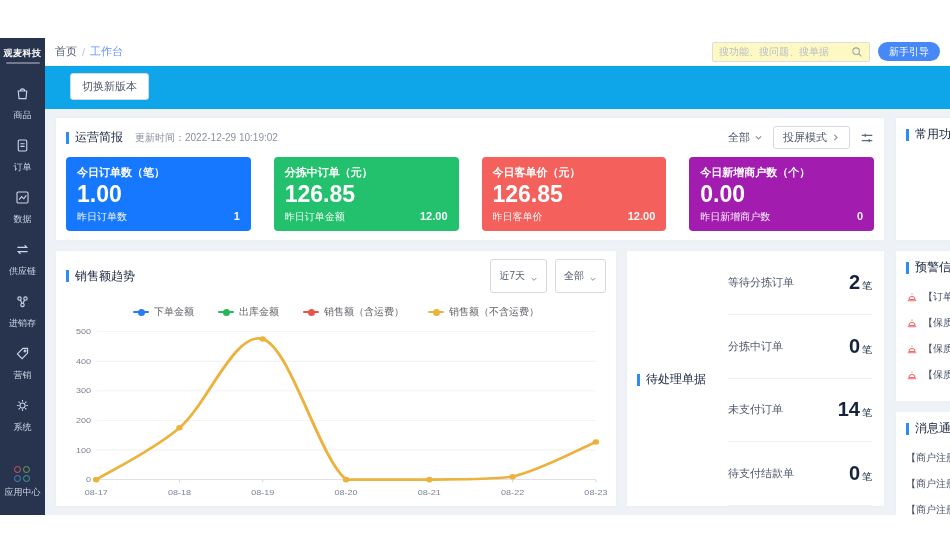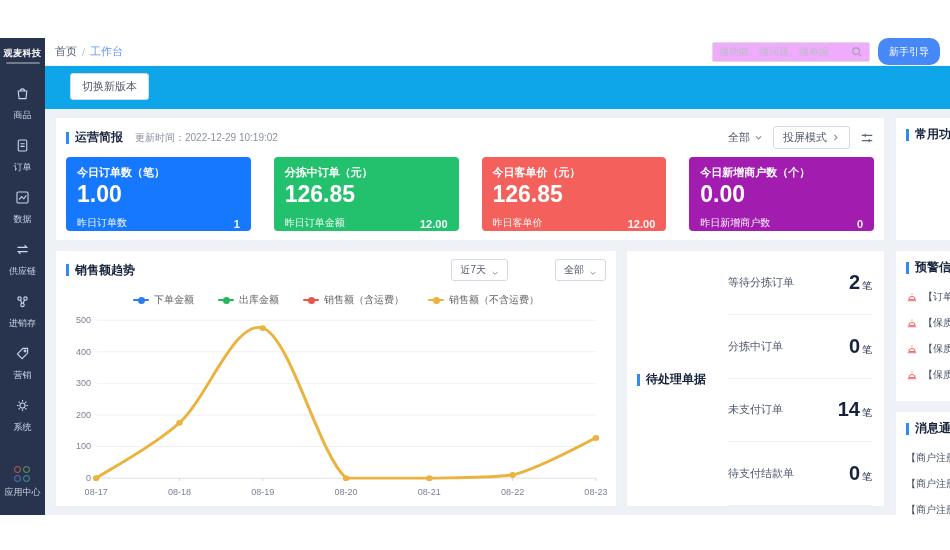--- a/index.html
+++ b/index.html
@@ -24,67 +24,67 @@
   .appcenter-icon i { width:7px; height:7px; border-radius:50%; border:1.5px solid; display:block; }
 
   
   .main { flex:1; min-width:0; display:flex; flex-direction:column; }
   .topbar { height:27px; background:#fff; display:flex; align-items:center; padding:0 8px 0 10px; }
   .crumb-home { font-size:11px; color:#515a6e; cursor:pointer; }
   .crumb-sep { font-size:11px; color:#c0c4cc; margin:0 5px; }
   .crumb-cur { font-size:11px; color:#6593fe; cursor:pointer; }
   .topbar-spacer { flex:1; }
   .searchbox { width:158px; height:20px; border:1px solid #dcdee2; border-radius:2px;
-               display:flex; align-items:center; background:#f0abfc; margin-right:8px; }
+               display:flex; align-items:center; background:#fef9c3; margin-right:8px; }
   .searchbox input { flex:1; border:none; outline:none; font-size:10px; padding:0 6px;
                      color:#515a6e; min-width:0; font-family:inherit; background:transparent; }
   .searchbox input::placeholder { color:#b8bdc7; }
   .searchbox svg { width:12px; height:12px; margin-right:6px; flex-shrink:0; }
-  .guide-btn { height:27px; padding:0 11px; background:#4788f7; color:#fff; border:none;
+  .guide-btn { height:19px; padding:0 11px; background:#4788f7; color:#fff; border:none;
                border-radius:10px; font-size:10px; cursor:pointer; margin-right:2px; font-family:inherit; }
 
   .subbar { background:#0ea5e9; padding:7px 25px 9px; border-top:1px solid #f2f3f5; }
   .switch-btn { font-size:11px; color:#515a6e; background:#fff; border:1px solid #d6dae0;
                 border-radius:3px; padding:5px 11px; cursor:pointer; font-family:inherit; }
 
   .content { flex:1; min-height:0; padding:8px 0 8px 10px; display:flex; gap:10px; overflow:hidden; }
   .col-main { width:830px; flex-shrink:0; display:flex; flex-direction:column; gap:9px; }
   .col-right { width:130px; flex-shrink:0; display:flex; flex-direction:column; gap:9px; }
 
   .panel { background:#fff; border:1px solid #edf0f3; }
   .panel-header { display:flex; align-items:center; padding:8px 10px 6px; }
   .accent { width:3px; height:12px; background:#2d8cf0; margin-right:6px; flex-shrink:0; }
-  .panel-title { font-size:12px; font-weight:bold; color:#17233d; white-space:nowrap; }
+  .panel-title { font-size:12px; font-weight:normal; color:#17233d; white-space:nowrap; }
 
   
   .panel-brief { height:124px; }
   .brief-update { font-size:10px; color:#8a90a0; margin-left:12px; }
   .brief-spacer { flex:1; }
   .sel-plain { display:flex; align-items:center; gap:4px; font-size:11px; color:#515a6e;
                cursor:pointer; margin-right:10px; }
   .btn-cast { display:flex; align-items:center; gap:4px; font-size:11px; color:#515a6e;
               border:1px solid #d6dae0; border-radius:3px; padding:3px 9px; background:#fff;
               cursor:pointer; margin-right:10px; font-family:inherit; }
   .sliders { width:14px; height:14px; cursor:pointer; }
   .cards { display:flex; gap:23px; margin:2px 10px 17px; }
   .stat-card { flex:1; height:74px; border-radius:4px; color:#fff; padding:8px 11px;
                position:relative; cursor:pointer; }
   .stat-title { font-size:11px; font-weight:bold; }
   .stat-value { font-size:23px; font-weight:bold; margin-top:1px; }
-  .stat-foot { position:absolute; left:11px; right:11px; bottom:1px; display:flex;
-               justify-content:space-between; align-items:flex-end; opacity:0.95; }
+  .stat-foot { position:absolute; left:11px; right:11px; bottom:7px; display:flex;
+               justify-content:space-between; align-items:flex-start; opacity:0.95; }
   .stat-ylabel { font-size:10px; }
   .stat-yvalue { font-size:11px; font-weight:bold; }
 
   
   .lower-row { flex:1; min-height:0; display:flex; gap:9px; }
   .panel-trend { width:562px; flex-shrink:0; display:flex; flex-direction:column; }
   .trend-controls { margin-left:auto; display:flex; gap:8px; }
   .sel-box { display:flex; align-items:flex-end; gap:5px; font-size:10px; color:#515a6e;
-             border:1px solid #d6dae0; border-radius:3px; padding:3px 8px; cursor:pointer; background:#fff;margin-left:39px; }
+             border:1px solid #d6dae0; border-radius:3px; padding:9px 8px; cursor:pointer; background:#fff; }
   .legend { display:flex; justify-content:center; gap:24px; padding:6px 0 2px; }
   .legend-item { display:flex; align-items:center; gap:5px; cursor:pointer; }
   .lg-line { position:relative; width:16px; height:2px; border-radius:1px; display:inline-block; }
   .lg-dot { position:absolute; left:5px; top:-2.5px; width:7px; height:7px; border-radius:50%; display:inline-block; }
   .lg-label { font-size:10px; color:#606266; white-space:nowrap; }
   .chart-wrap { flex:1; min-height:0; padding:2px 6px 4px; }
   .chart-wrap svg { width:100%; height:100%; }
   .tick { font-size:9px; fill:#7a8294; font-family:"Liberation Sans",sans-serif; }
 
   .panel-pending { flex:1; display:flex; flex-direction:row; }

